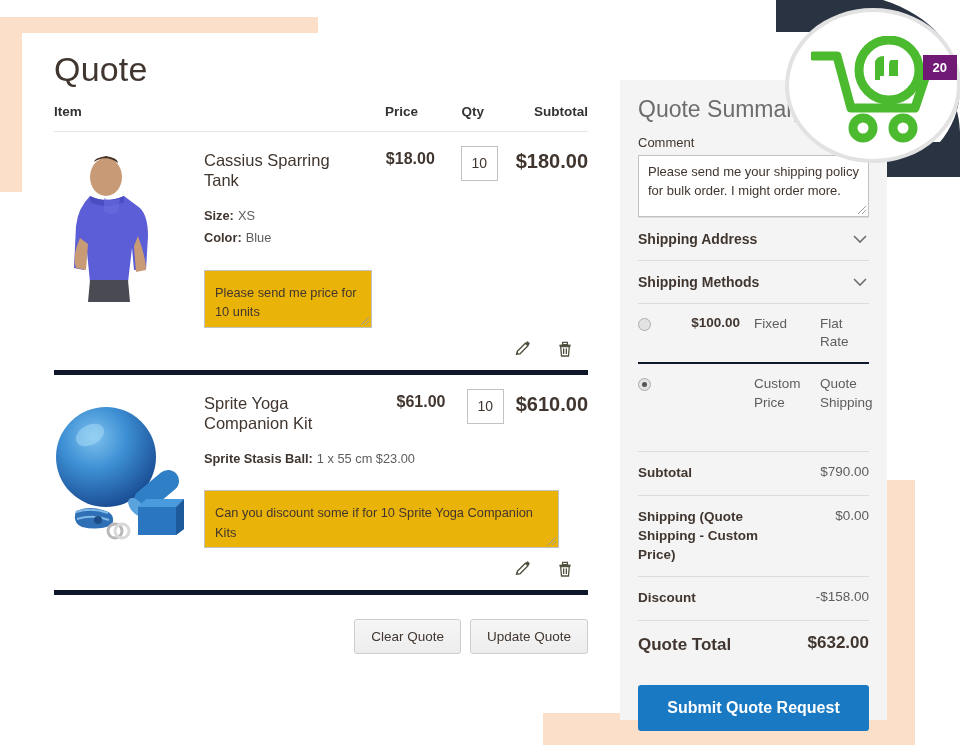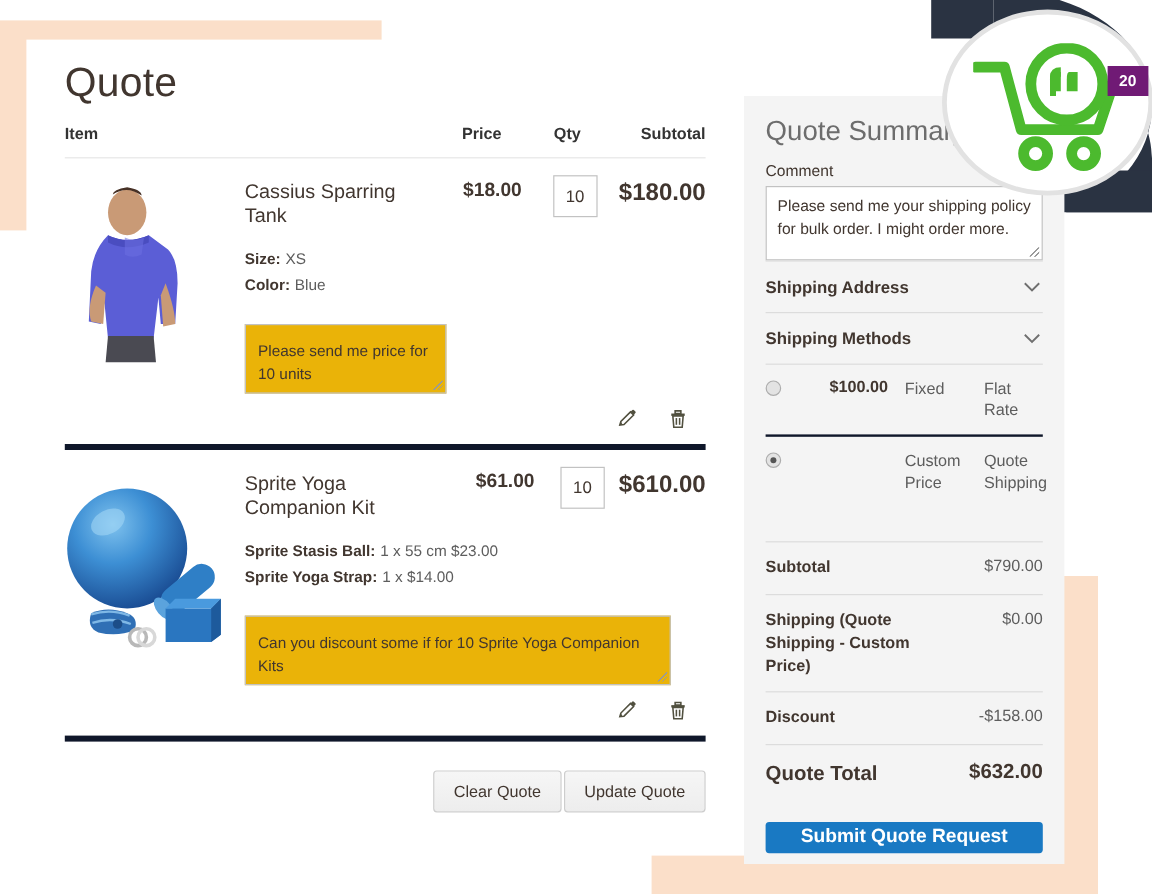--- a/index.html
+++ b/index.html
@@ -83,21 +83,21 @@
     background:
       linear-gradient(135deg, transparent 45%, #9a9a9a 45%, #9a9a9a 55%, transparent 55%),
       linear-gradient(135deg, transparent 70%, #9a9a9a 70%, #9a9a9a 80%, transparent 80%);
   }
   .note-1 { width:168px; height:58px; }
   .note-2 { width:355px; height:58px; }
 
   .row-actions { display:flex; justify-content:flex-end; gap:24px; padding:12px 14px 4px 0; }
   .act-icon { cursor:pointer; line-height:0; }
 
-  .btn-bar { display:flex; justify-content:flex-end; gap:2px; padding-top:24px; }
+  .btn-bar { display:flex; justify-content:flex-end; gap:9px; padding-top:24px; }
   .btn-secondary {
     background:linear-gradient(#f6f6f6,#ededed); border:1px solid #cdcdcd;
     border-radius:3px; padding:9px 16px; font-size:13.5px; color:#41362f;
     font-family:"Liberation Sans", sans-serif; cursor:pointer;
   }
 
   
   .summary {
     position:absolute; left:620px; top:80px; width:267px; height:640px;
     background:#f4f4f4; z-index:3; padding:16px 18px 0 18px;
@@ -148,21 +148,21 @@
     padding:12px 0; border-bottom:1px solid #dcdcdc;
   }
   .total-row:last-child { border-bottom:none; }
   .t-label { font-size:13.5px; font-weight:bold; color:#41362f; line-height:1.4; max-width:120px;}
   .t-value { font-size:13.5px; color:#5d5d5d; }
   .total-row.grand .t-label { font-size:17px; }
   .total-row.grand .t-value { font-size:17px; font-weight:bold; color:#41362f; }
 
   .submit-btn {
     display:block; width:100%; background:#1979c3; border:none; border-radius:3px;
-    color:#fff; font-size:16px; font-weight:bold; padding:4px 0; margin-top:16px;
+    color:#fff; font-size:16px; font-weight:bold; padding:14px 0; margin-top:16px;
     cursor:pointer; font-family:"Liberation Sans", sans-serif;
   }
 
   
   .badge-wrap { position:absolute; left:785px; top:8px; width:180px; height:160px; z-index:6; }
   .badge-circle {
     position:absolute; left:0; top:0; width:176px; height:155px; border-radius:50%;
     background:#ffffff; border:4px solid #e2e2e2;
   }
   .badge-count {
@@ -293,23 +293,20 @@
           <div class="qty-cell">
             <div class="qty-box">10</div>
           </div>
           <div class="prod-sub">$610.00</div>
         </div>
 
         <div class="opt-list">
           <div class="opt-line">
             <span class="lbl">Sprite Stasis Ball:</span><span class="val">1 x 55 cm $23.00</span>
           </div>
-          <div class="opt-line">
-            <span class="lbl">Sprite Yoga Strap:</span><span class="val">1 x $14.00</span>
-          </div>
         </div>
 
         <div class="note-box note-2">Can you discount some if for 10 Sprite Yoga Companion Kits</div>
 
         <div class="row-actions">
           <span class="act-icon">
             <svg width="18" height="18" viewBox="0 0 18 18">
               <path d="M2.5 14.2 L3.4 11.2 L11.4 3.2 L14.0 5.8 L6.0 13.8 Z" fill="none" stroke="#51503f" stroke-width="1.3"></path>
               <path d="M11.4 3.2 L13.0 1.6 Q13.6 1.1 14.2 1.7 L15.5 3.0 Q16.1 3.6 15.5 4.2 L14.0 5.8 Z" fill="#51503f"></path>
               <path d="M2.5 14.2 L4.6 13.6 L3.4 11.2 Z" fill="#51503f"></path>

